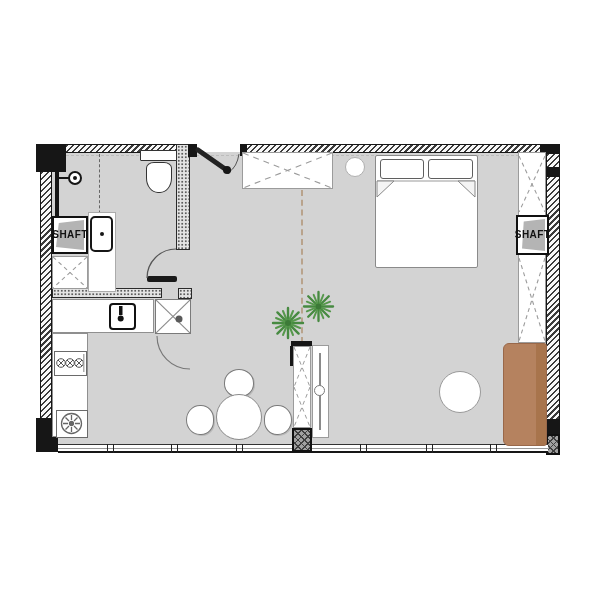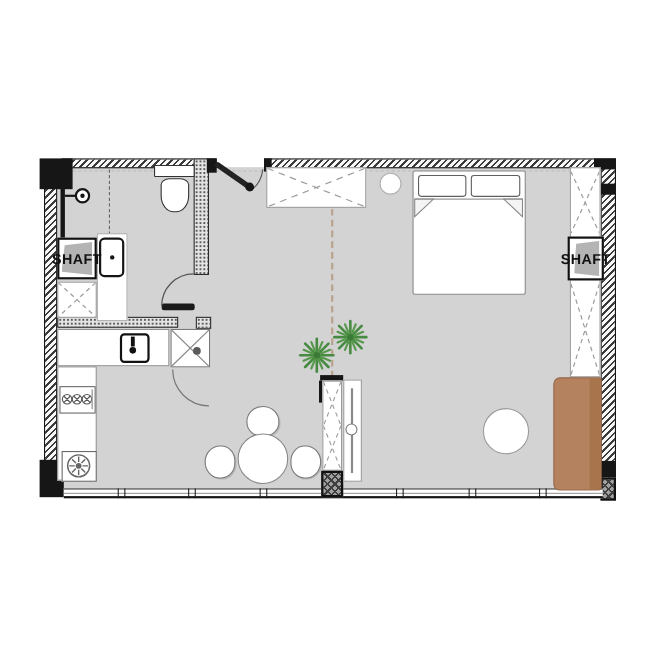--- a/index.html
+++ b/index.html
@@ -12,21 +12,21 @@
   .stipple{background-color:#e4e4e4;
            background-image:radial-gradient(#5c5c5c .7px,transparent 1px);
            background-size:3.5px 3.5px;border:1px solid #2a2a2a}
   .wbox{background:#fff;border:1px solid #9b9b9b}
   .darkhatch{background-color:#a0a0a0;border:2px solid #111;
     background-image:repeating-linear-gradient(45deg,#3f3f3f 0 1.4px,transparent 1.4px 4.6px),
                      repeating-linear-gradient(135deg,#3f3f3f 0 1.4px,transparent 1.4px 4.6px)}
   .circle{border-radius:50%}
   .shaft-box{border:2.5px solid #111;background:#fff;display:flex;align-items:center;justify-content:center}
   .shaft-trap{position:absolute;inset:2px;background:#b4b4b4}
-  .shaft-label{position:relative;z-index:2;font-size:13px;font-weight:600;
+  .shaft-label{position:relative;z-index:2;font-size:10px;font-weight:600;
                letter-spacing:.4px;color:#111;line-height:1}
   svg{display:block}
 </style>
 </head>
 <body>
 
 <div class="stage">
 
   <div class="a" style="left:52px;top:152px;width:494px;height:292px;background:#d3d3d3"></div>
   <div class="a" style="left:56px;top:155px;width:488px;height:0;border-top:1px dashed #bcbcbc"></div>

